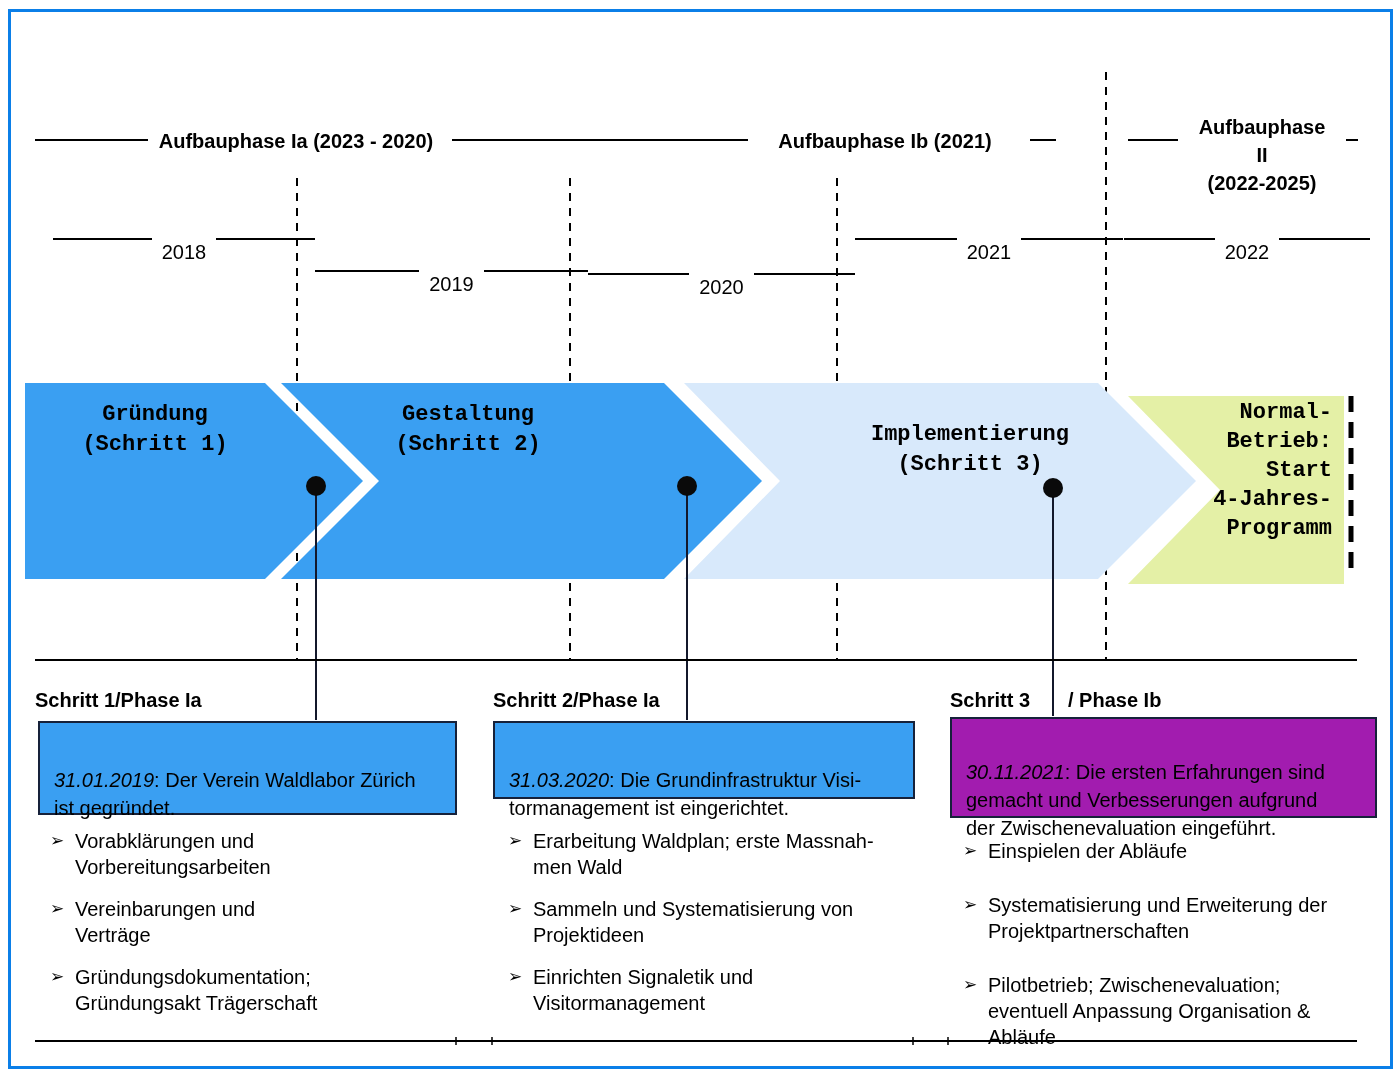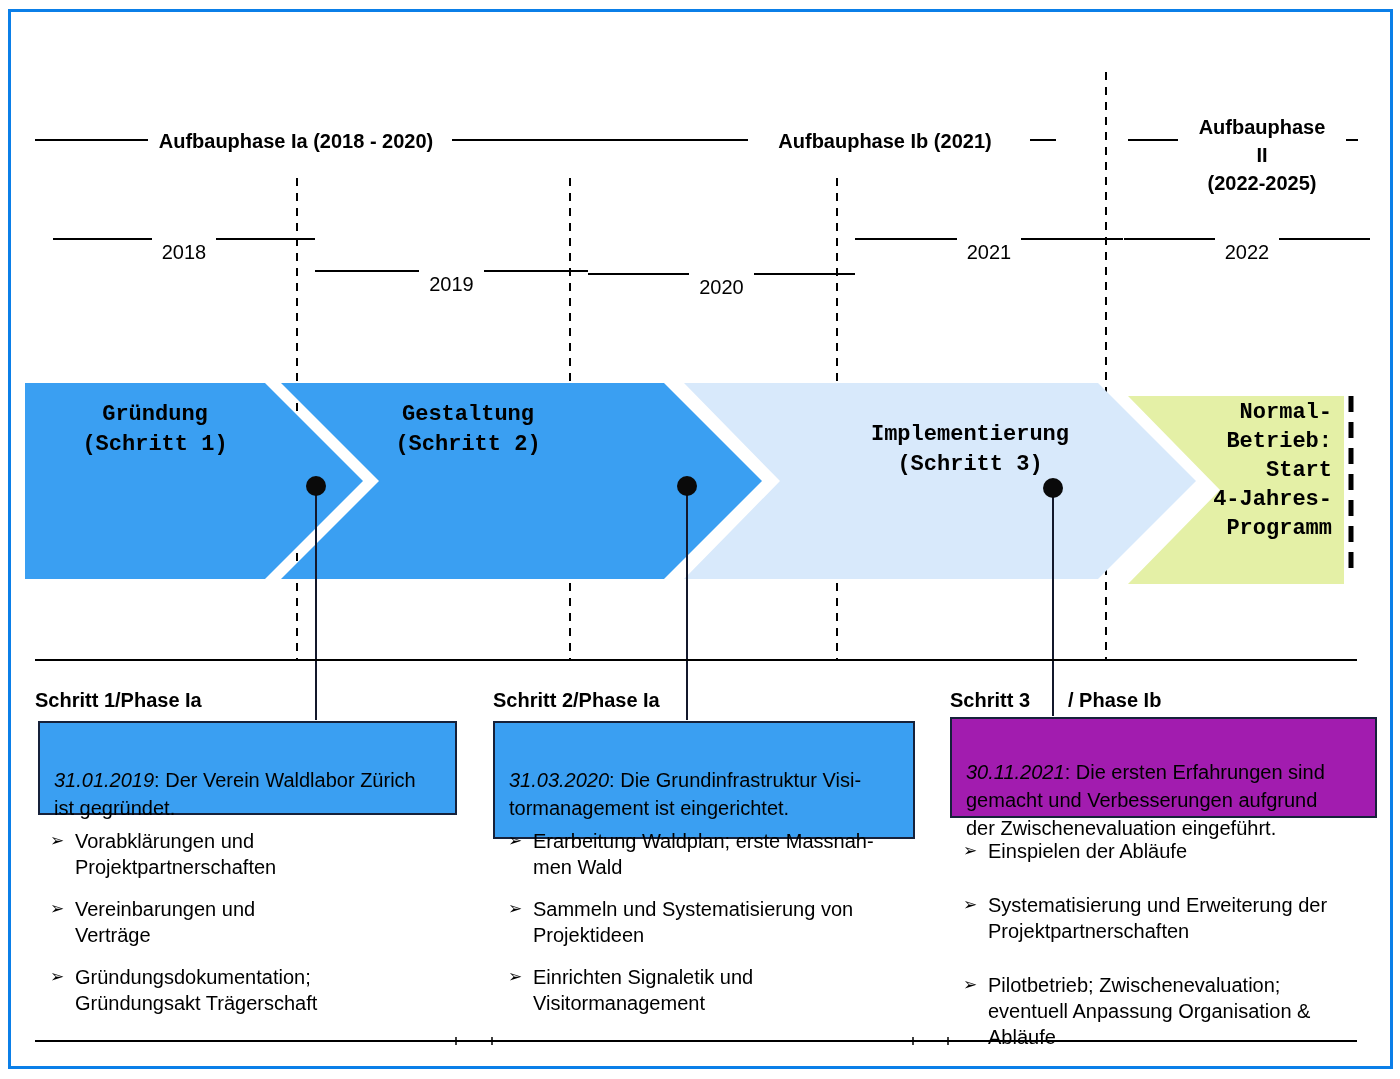--- a/index.html
+++ b/index.html
@@ -71,21 +71,21 @@
     <line x1="35" y1="660" x2="1357" y2="660" stroke="#000" stroke-width="2"></line>
     <line x1="35" y1="1041" x2="1357" y2="1041" stroke="#000" stroke-width="2"></line>
     <g stroke="#000" stroke-width="1.5">
       <line x1="456" y1="1037" x2="456" y2="1045"></line>
       <line x1="492" y1="1037" x2="492" y2="1045"></line>
       <line x1="913" y1="1037" x2="913" y2="1045"></line>
       <line x1="948" y1="1037" x2="948" y2="1045"></line>
     </g>
   </svg>
 
-  <div class="phase-label" style="left:296px;top:127px;">Aufbauphase Ia (2018 - 2020)</div>
+  <div class="phase-label" style="left:296px;top:127px;">Aufbauphase Ia (2023 - 2020)</div>
   <div class="phase-label" style="left:885px;top:127px;">Aufbauphase Ib (2021)</div>
   <div class="phase-label" style="left:1262px;top:113px;">Aufbauphase II
 (2022-2025)</div>
 
   <div class="year-cell" style="left:35px;width:262px;top:238px;padding:0 18px;">
     <span class="rule"></span>
     <span class="ylabel">2018</span>
     <span class="rule"></span>
   </div>
   <div class="year-cell" style="left:297px;width:273px;top:238px;padding:0 18px;margin-top:32px;">
@@ -123,35 +123,35 @@
 
   <div class="col-heading" style="left:35px;top:688px;">Schritt 1/Phase Ia</div>
   <div class="col-heading" style="left:493px;top:688px;">Schritt 2/Phase Ia</div>
   <div class="col-heading" style="left:950px;top:688px;">Schritt 3</div>
   <div class="col-heading" style="left:1068px;top:688px;">/ Phase Ib</div>
 
   <div class="milestone-box" style="left: 38px; top: 721px; width: 419px; height: 94px; background-color: rgb(58, 159, 242);">
     <span class="mdate">31.01.2019</span><span class="mrest">: Der Verein Waldlabor Zürich
 ist gegründet.</span>
   </div>
-  <div class="milestone-box" style="left: 493px; top: 721px; width: 422px; height: 118px; background-color: rgb(58, 159, 242);">
+  <div class="milestone-box" style="left: 493px; top: 721px; width: 422px; height: 78px; background-color: rgb(58, 159, 242);">
     <span class="mdate">31.03.2020</span><span class="mrest">: Die Grundinfrastruktur Visi-
 tormanagement ist eingerichtet.</span>
   </div>
   <div class="milestone-box" style="left: 950px; top: 717px; width: 427px; height: 101px; padding-top: 11px; background-color: #a21caf;">
     <span class="mdate">30.11.2021</span><span class="mrest">: Die ersten Erfahrungen sind
 gemacht und Verbesserungen aufgrund
 der Zwischenevaluation eingeführt.</span>
   </div>
 
   <div class="bullets" style="left:50px;top:828px;width:420px;">
     <div class="bullet">
       <span class="glyph">➢</span>
       <span class="btext">Vorabklärungen und
-Projektpartnerschaften</span>
+Vorbereitungsarbeiten</span>
     </div>
     <div class="bullet">
       <span class="glyph">➢</span>
       <span class="btext">Vereinbarungen und
 Verträge</span>
     </div>
     <div class="bullet">
       <span class="glyph">➢</span>
       <span class="btext">Gründungsdokumentation;
 Gründungsakt Trägerschaft</span>

